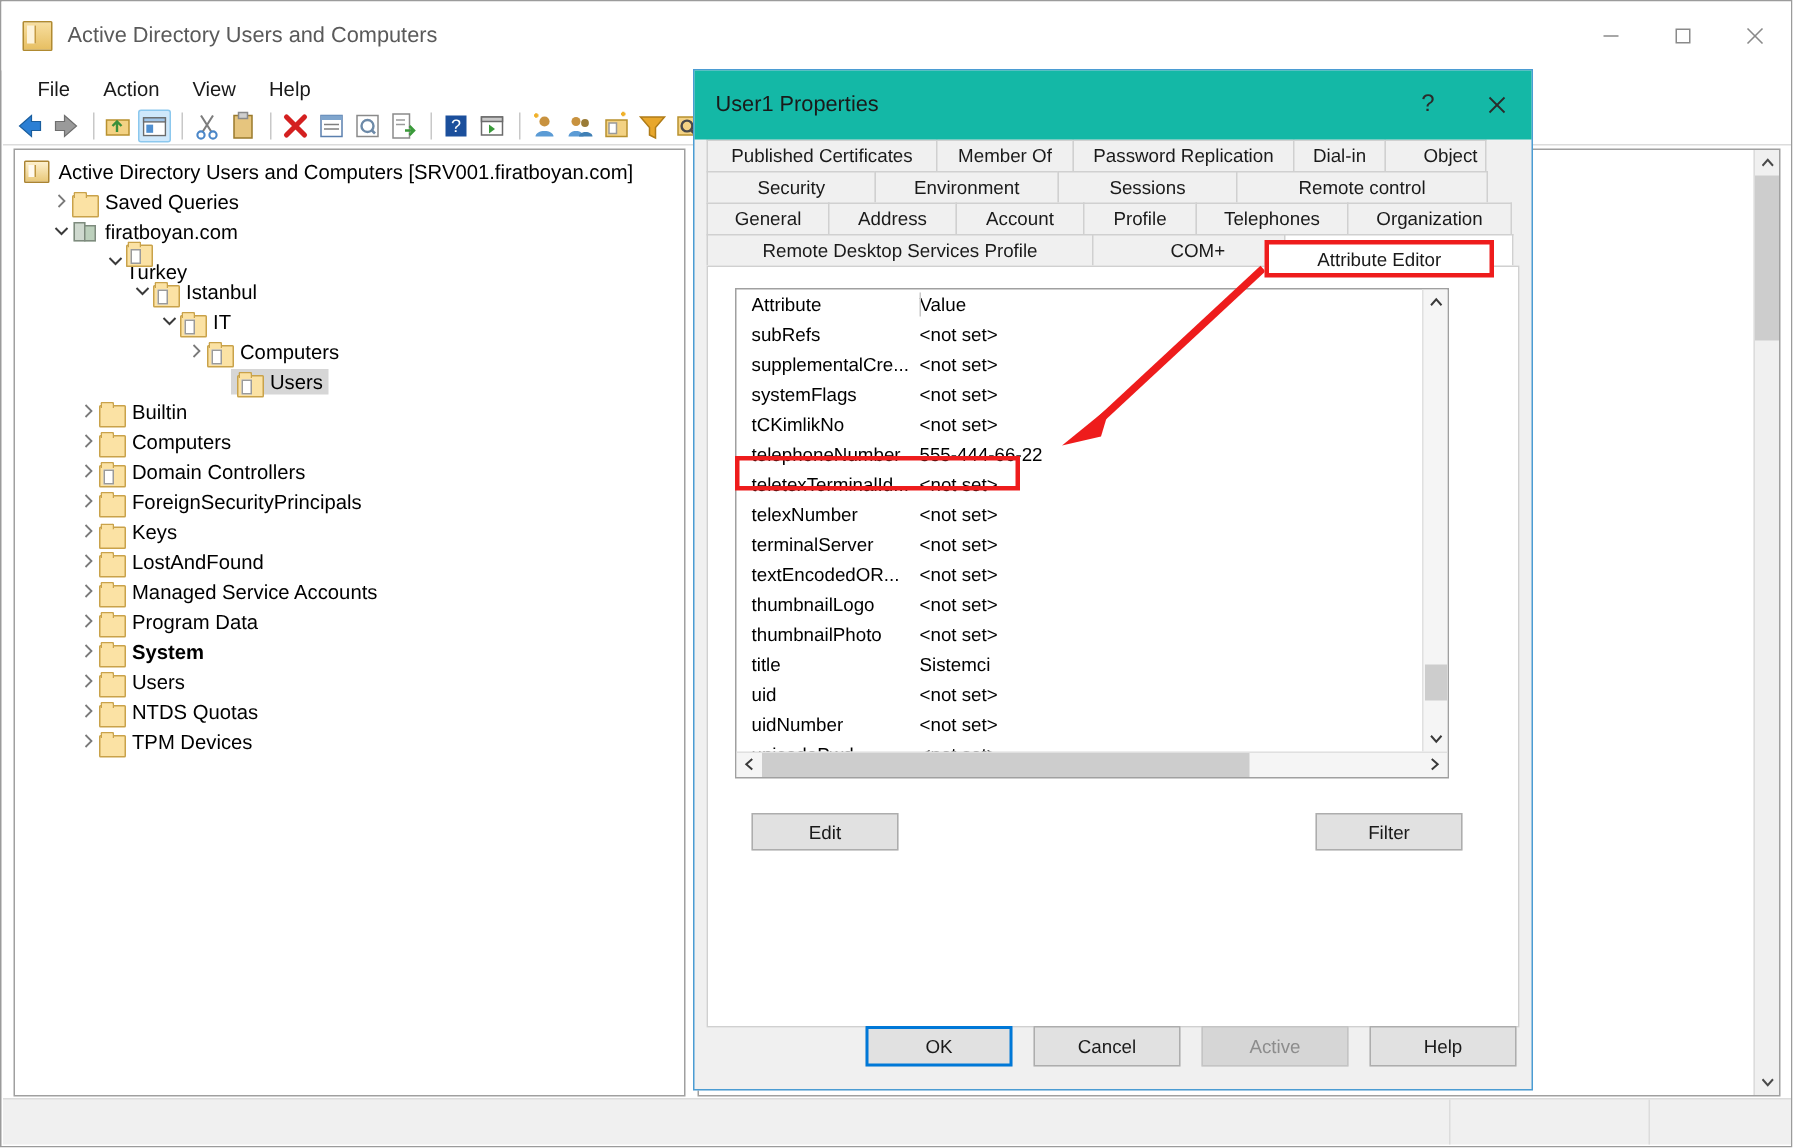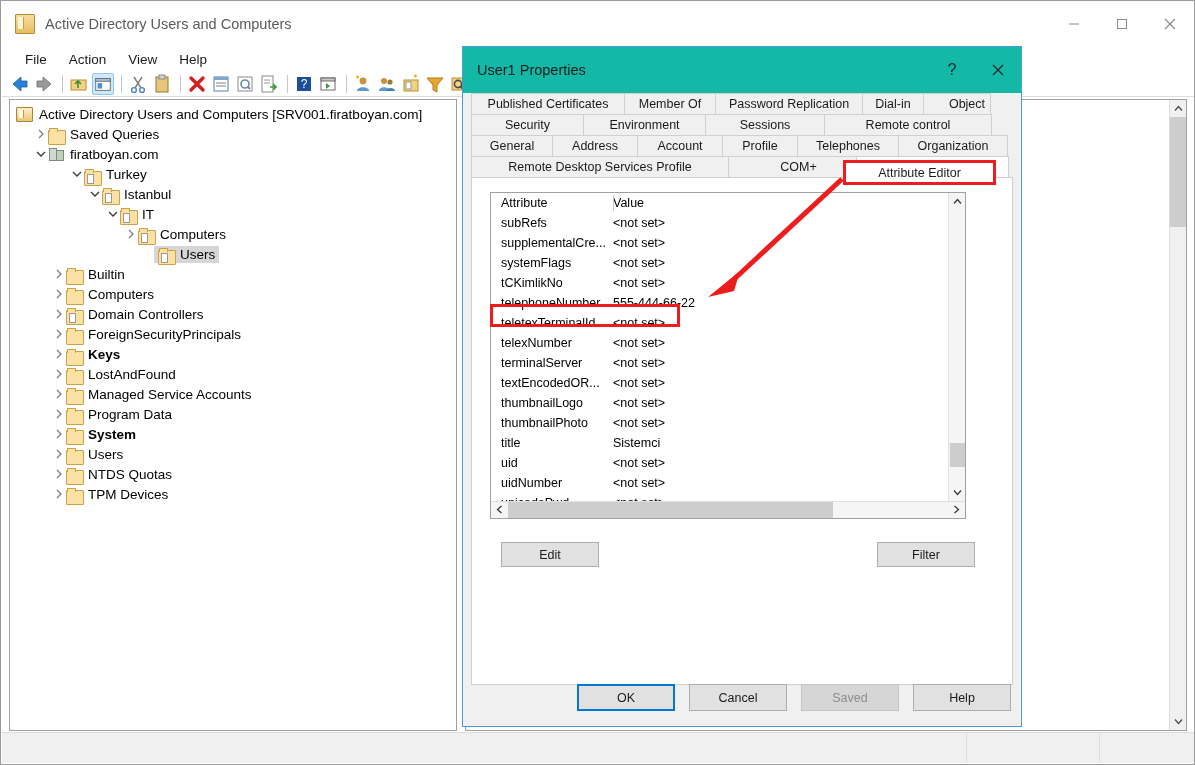--- a/index.html
+++ b/index.html
@@ -387,21 +387,21 @@
                 </div>
                 <span>firatboyan.com</span>
               </span>
             </div>
             <div class="tree-row" style="padding-left: 60px;">
               <div class="twisty">
                 <svg width="10" height="8" viewBox="0 0 10 8">
                   <path d="M1 2 L5 6 L9 2" stroke="#3a3a3a" stroke-width="1.3" fill="none"></path>
                 </svg>
               </div>
-              <span style="display: flex; align-items: flex-end;">
+              <span style="display: flex; align-items: flex-start; flex-direction: column;">
                 <div class="ic">
                   <div class="folder-ou" style="margin-top:3px"></div>
                 </div>
                 <span>Turkey</span>
               </span>
             </div>
             <div class="tree-row" style="padding-left: 78px;">
               <div class="twisty">
                 <svg width="10" height="8" viewBox="0 0 10 8">
                   <path d="M1 2 L5 6 L9 2" stroke="#3a3a3a" stroke-width="1.3" fill="none"></path>
@@ -500,21 +500,21 @@
                 </div>
                 <span>ForeignSecurityPrincipals</span>
               </span>
             </div>
             <div class="tree-row" style="padding-left: 42px;">
               <div class="twisty">
                 <svg width="8" height="10" viewBox="0 0 8 10">
                   <path d="M2 1 L6 5 L2 9" stroke="#7a7a7a" stroke-width="1.2" fill="none"></path>
                 </svg>
               </div>
-              <span style="display: flex; align-items: flex-end; font-weight: bold;">
+              <span style="display: flex; align-items: flex-end;">
                 <div class="ic">
                   <div class="folder-plain" style="margin-top:3px"></div>
                 </div>
                 <span>Keys</span>
               </span>
             </div>
             <div class="tree-row" style="padding-left: 42px;">
               <div class="twisty">
                 <svg width="8" height="10" viewBox="0 0 8 10">
                   <path d="M2 1 L6 5 L2 9" stroke="#7a7a7a" stroke-width="1.2" fill="none"></path>
@@ -814,21 +814,21 @@
         </div>
       </div>
 
       <div class="btn btn-edit">Edit</div>
       <div class="btn btn-filter">Filter</div>
     </div>
 
     <div class="dlg-footer">
       <div class="btn default b-ok">OK</div>
       <div class="btn b-cancel">Cancel</div>
-      <div class="btn disabled b-apply">Saved</div>
+      <div class="btn disabled b-apply">Active</div>
       <div class="btn b-help">Help</div>
     </div>
   </div>
 
   <svg class="annot-arrow" viewBox="0 0 170 145">
     <line x1="152" y1="14" x2="40" y2="118" stroke="#ee1c1c" stroke-width="5"></line>
     <path d="M18 132 L50 106 L44 126 Z" fill="#ee1c1c"></path>
   </svg>
   <div class="annot-box annot-tab"></div>
   <div class="annot-tab-label">Attribute Editor</div>

